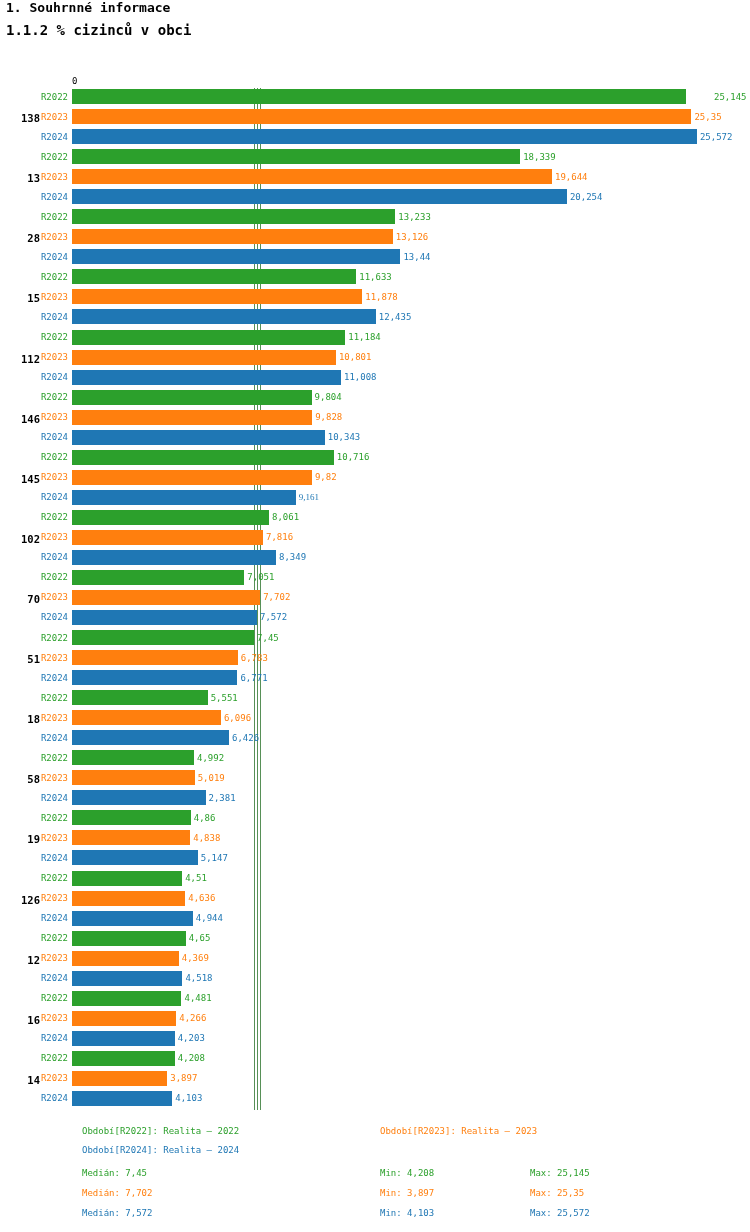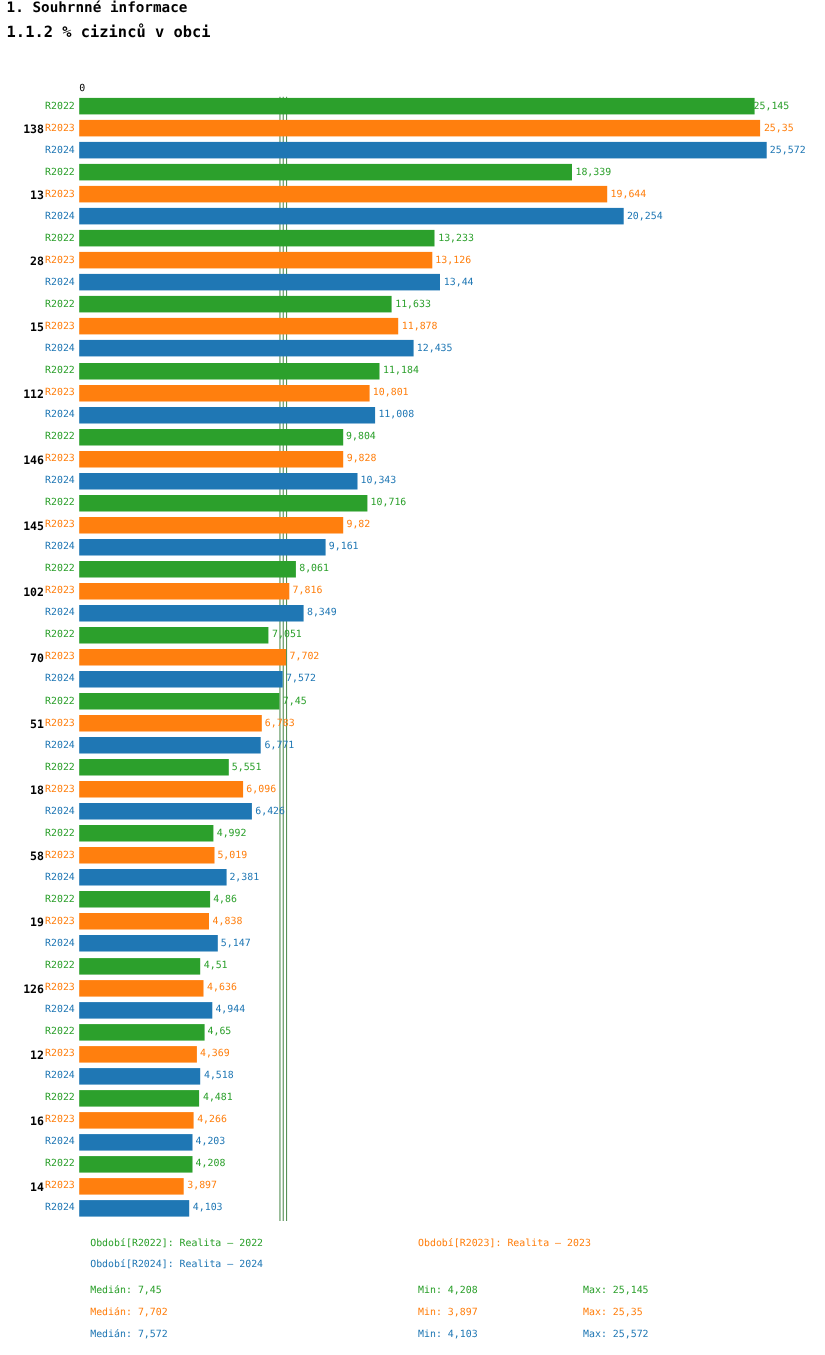--- a/index.html
+++ b/index.html
@@ -129,21 +129,21 @@
 
   <div id="plot">
       <div class="gridline" style="left: 182.051px;"></div>
       <div class="gridline" style="left: 185.032px;"></div>
       <div class="gridline" style="left: 188.209px;"></div>
       <div class="group" style="top: 0px; height: 60.1176px;">
         <div class="grp-label">138</div>
         <div class="row" style="top: 0.0588235px;">
           <div class="row-key t2022">R2022</div>
           <div class="bar s2022" style="width: 614.452px;"></div>
-          <div class="bar-val t2022" style="left: 610px;">25,145</div>
+          <div class="bar-val t2022" style="left: 639px;">25,145</div>
         </div>
         <div class="row" style="top: 20.0588px;">
           <div class="row-key t2023">R2023</div>
           <div class="bar s2023" style="width: 619.462px;"></div>
           <div class="bar-val t2023" style="left: 619.462px;">25,35</div>
         </div>
         <div class="row" style="top: 40.0588px;">
           <div class="row-key t2024">R2024</div>
           <div class="bar s2024" style="width: 624.887px;"></div>
           <div class="bar-val t2024" style="left: 624.887px;">25,572</div>
@@ -247,21 +247,21 @@
           <div class="bar-val t2022" style="left: 261.86px;">10,716</div>
         </div>
         <div class="row" style="top: 20.0588px;">
           <div class="row-key t2023">R2023</div>
           <div class="bar s2023" style="width: 239.965px;"></div>
           <div class="bar-val t2023" style="left: 239.965px;">9,82</div>
         </div>
         <div class="row" style="top: 40.0588px;">
           <div class="row-key t2024">R2024</div>
           <div class="bar s2024" style="width: 223.862px;"></div>
-          <div class="bar-val t2024" style="left: 223.862px;">9,161</div>
+          <div class="bar-val t2024" style="left: 223.862px; font-family: Liberation Serif, serif;">9,161</div>
         </div>
       </div>
       <div class="group" style="top: 420.824px; height: 60.1176px;">
         <div class="grp-label">102</div>
         <div class="row" style="top: 0.0588235px;">
           <div class="row-key t2022">R2022</div>
           <div class="bar s2022" style="width: 196.982px;"></div>
           <div class="bar-val t2022" style="left: 196.982px;">8,061</div>
         </div>
         <div class="row" style="top: 20.0588px;">

